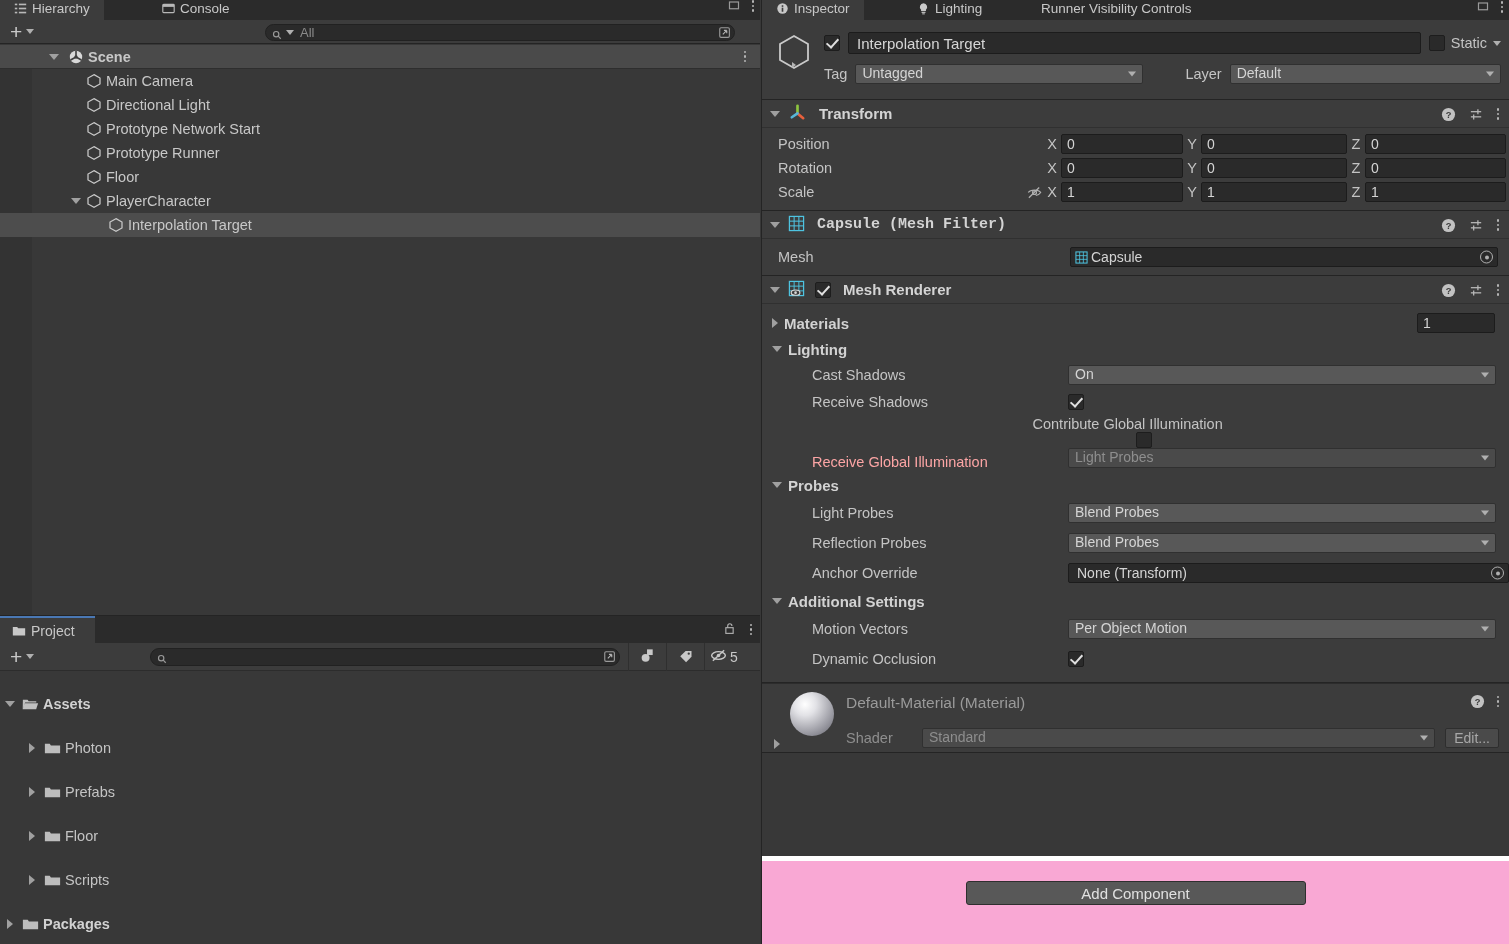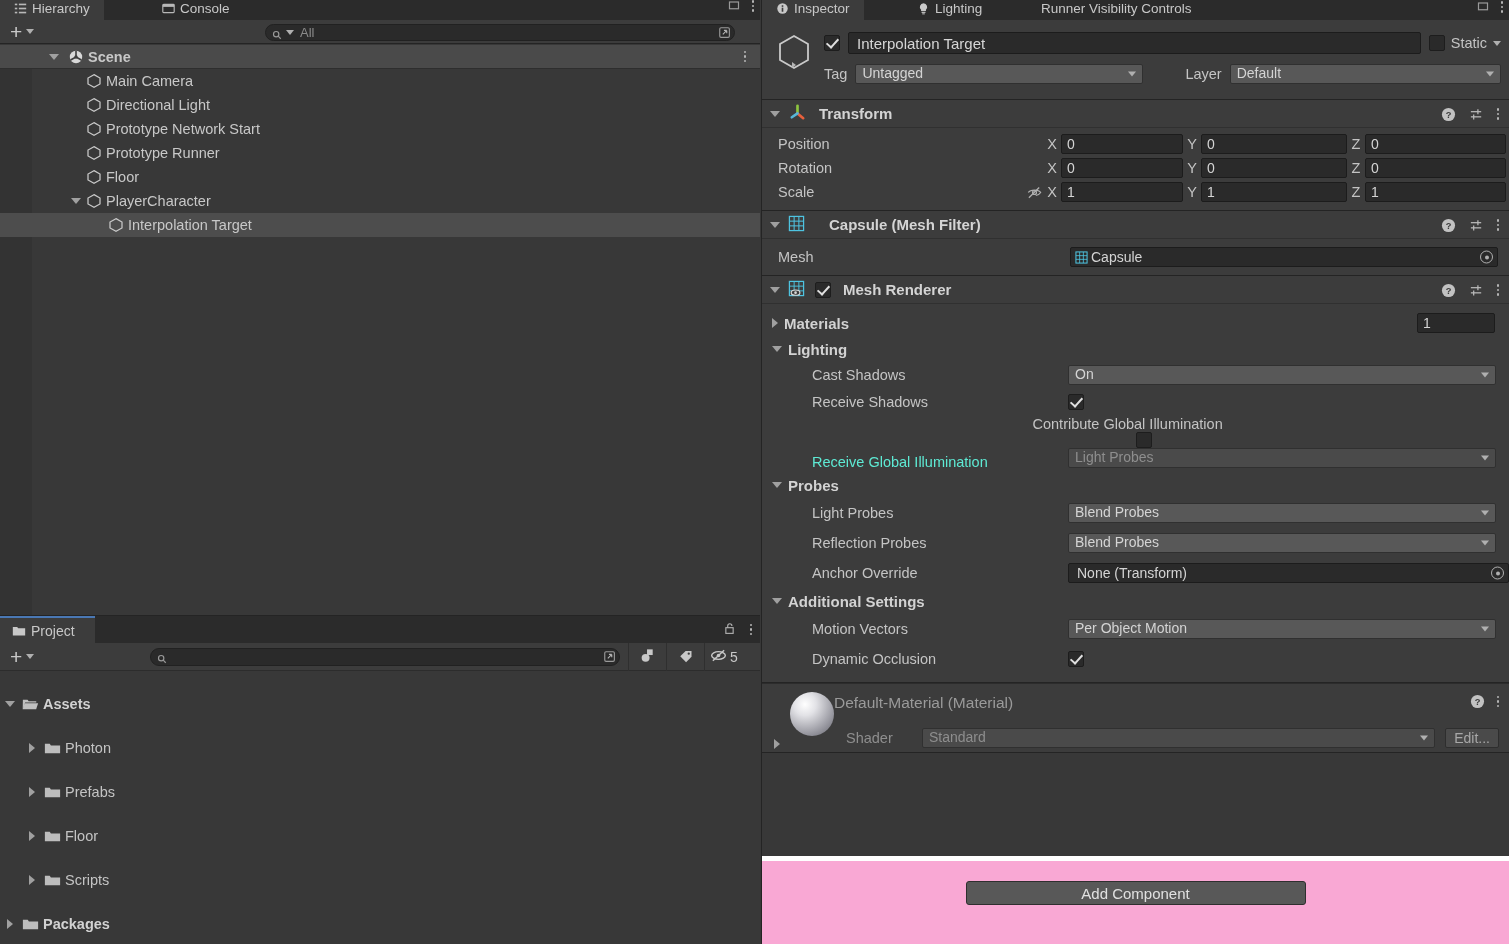--- a/index.html
+++ b/index.html
@@ -122,21 +122,21 @@
   }
   .comp-title { font-size: 15px; font-weight: bold; color: #d4d4d4; }
   .comp-head-right { position: absolute; right: 10px; top: 0; height: 28px; display: flex; align-items: center; gap: 13px; }
   .help-ico { width: 15px; height: 15px; }
   .preset-ico { width: 15px; height: 15px; }
   .comp-body { padding: 4px 0 6px 0; background: #3c3c3c; }
 
   .field-row { display: flex; align-items: center; height: 24px; padding-left: 16px; }
   .field-lbl { width: 265px; font-size: 14.5px; color: #c4c4c4; flex: none; white-space: nowrap; overflow: hidden; }
   .field-lbl.indent { padding-left: 36px; width: 265px; }
-  .field-lbl.dim { color: #5eead4; margin-top: 7px; }
+  .field-lbl.dim { color: #fca5a5; margin-top: 7px; }
   .numfield {
     height: 20px; background: #2a2a2a; border: 1px solid #1c1c1c; border-radius: 2px;
     display: flex; align-items: center; padding-left: 5px; font-size: 14px; color: #d4d4d4;
   }
   .axis-lbl { width: 18px; text-align: center; font-size: 14.5px; color: #c4c4c4; flex: none; }
   .objfield {
     height: 20px; background: #2a2a2a; border: 1px solid #1c1c1c; border-radius: 2px;
     display: flex; align-items: center; padding-left: 4px; font-size: 14px; color: #d4d4d4;
     position: relative; gap: 3px;
   }
@@ -148,21 +148,21 @@
   .obj-dot::after { content: ""; width: 4px; height: 4px; background: #b0b0b0; border-radius: 50%; }
   .sect-row { display: flex; align-items: center; height: 26px; padding-left: 10px; gap: 6px; }
   .sect-lbl { font-size: 15px; font-weight: bold; color: #d2d2d2; }
 
   
   .mat-block { position: relative; background: #3c3c3c; border-top: 1px solid #2c2c2c; border-bottom: 1px solid #242424; height: 70px; }
   .mat-sphere {
     position: absolute; left: 28px; top: 8px; width: 44px; height: 44px; border-radius: 50%;
     background: radial-gradient(circle at 34% 28%, #ffffff 0%, #e2e2e6 26%, #9c9ca4 66%, #60606a 100%);
   }
-  .mat-title { position: absolute; left: 72px; top: 10px; font-size: 15.5px; color: #9a9a9a; }
+  .mat-title { position: absolute; left: 84px; top: 10px; font-size: 15.5px; color: #9a9a9a; }
   .mat-shader-row { position: absolute; left: 84px; top: 44px; right: 10px; display: flex; align-items: center; gap: 10px; }
   .mat-right { position: absolute; right: 10px; top: 10px; display: flex; align-items: center; gap: 12px; }
   .mat-foldout { position: absolute; left: 12px; top: 52px; }
   .edit-btn {
     height: 20px; padding: 0 8px; background: #4a4a4a; border: 1px solid #2e2e2e; border-radius: 2px;
     display: flex; align-items: center; font-size: 14px; color: #a8a8a8;
   }
 
   .addcomp-area { position: absolute; left: 0; right: 0; top: 856px; height: 88px; background: #f9a8d4; border-top: 5px solid #ffffff; }
   .addcomp-btn {
@@ -674,21 +674,21 @@
         <span class="tri tri-down"></span>
         <span>
           <svg viewBox="0 0 18 18" width="17" height="17">
               <rect x="1.5" y="1.5" width="15" height="15" fill="none" stroke="#4ec3e0" stroke-width="1.3"></rect>
               <line x1="6.5" y1="1.5" x2="6.5" y2="16.5" stroke="#4ec3e0" stroke-width="1.1"></line>
               <line x1="11.5" y1="1.5" x2="11.5" y2="16.5" stroke="#4ec3e0" stroke-width="1.1"></line>
               <line x1="1.5" y1="6.5" x2="16.5" y2="6.5" stroke="#4ec3e0" stroke-width="1.1"></line>
               <line x1="1.5" y1="11.5" x2="16.5" y2="11.5" stroke="#4ec3e0" stroke-width="1.1"></line>
             </svg>
         </span>
-        <span class="comp-title" style="margin-left:16px;">Capsule (Mesh Filter)</span>
+        <span class="comp-title" style="margin-left:4px;font-family:Liberation Mono, monospace;">Capsule (Mesh Filter)</span>
         <span class="comp-head-right">
           <span class="help-ico">
             <svg viewBox="0 0 16 16" width="15" height="15">
                 <circle cx="8" cy="8" r="7" fill="#c2c2c2"></circle>
                 <text x="8" y="11.6" font-size="10" font-weight="bold" text-anchor="middle" fill="#3c3c3c" font-family="Liberation Sans">?</text>
               </svg>
           </span>
           <span class="preset-ico">
             <svg viewBox="0 0 16 16" width="15" height="15">
                 <line x1="2" y1="5" x2="13" y2="5" stroke="#bdbdbd" stroke-width="1.3"></line>

